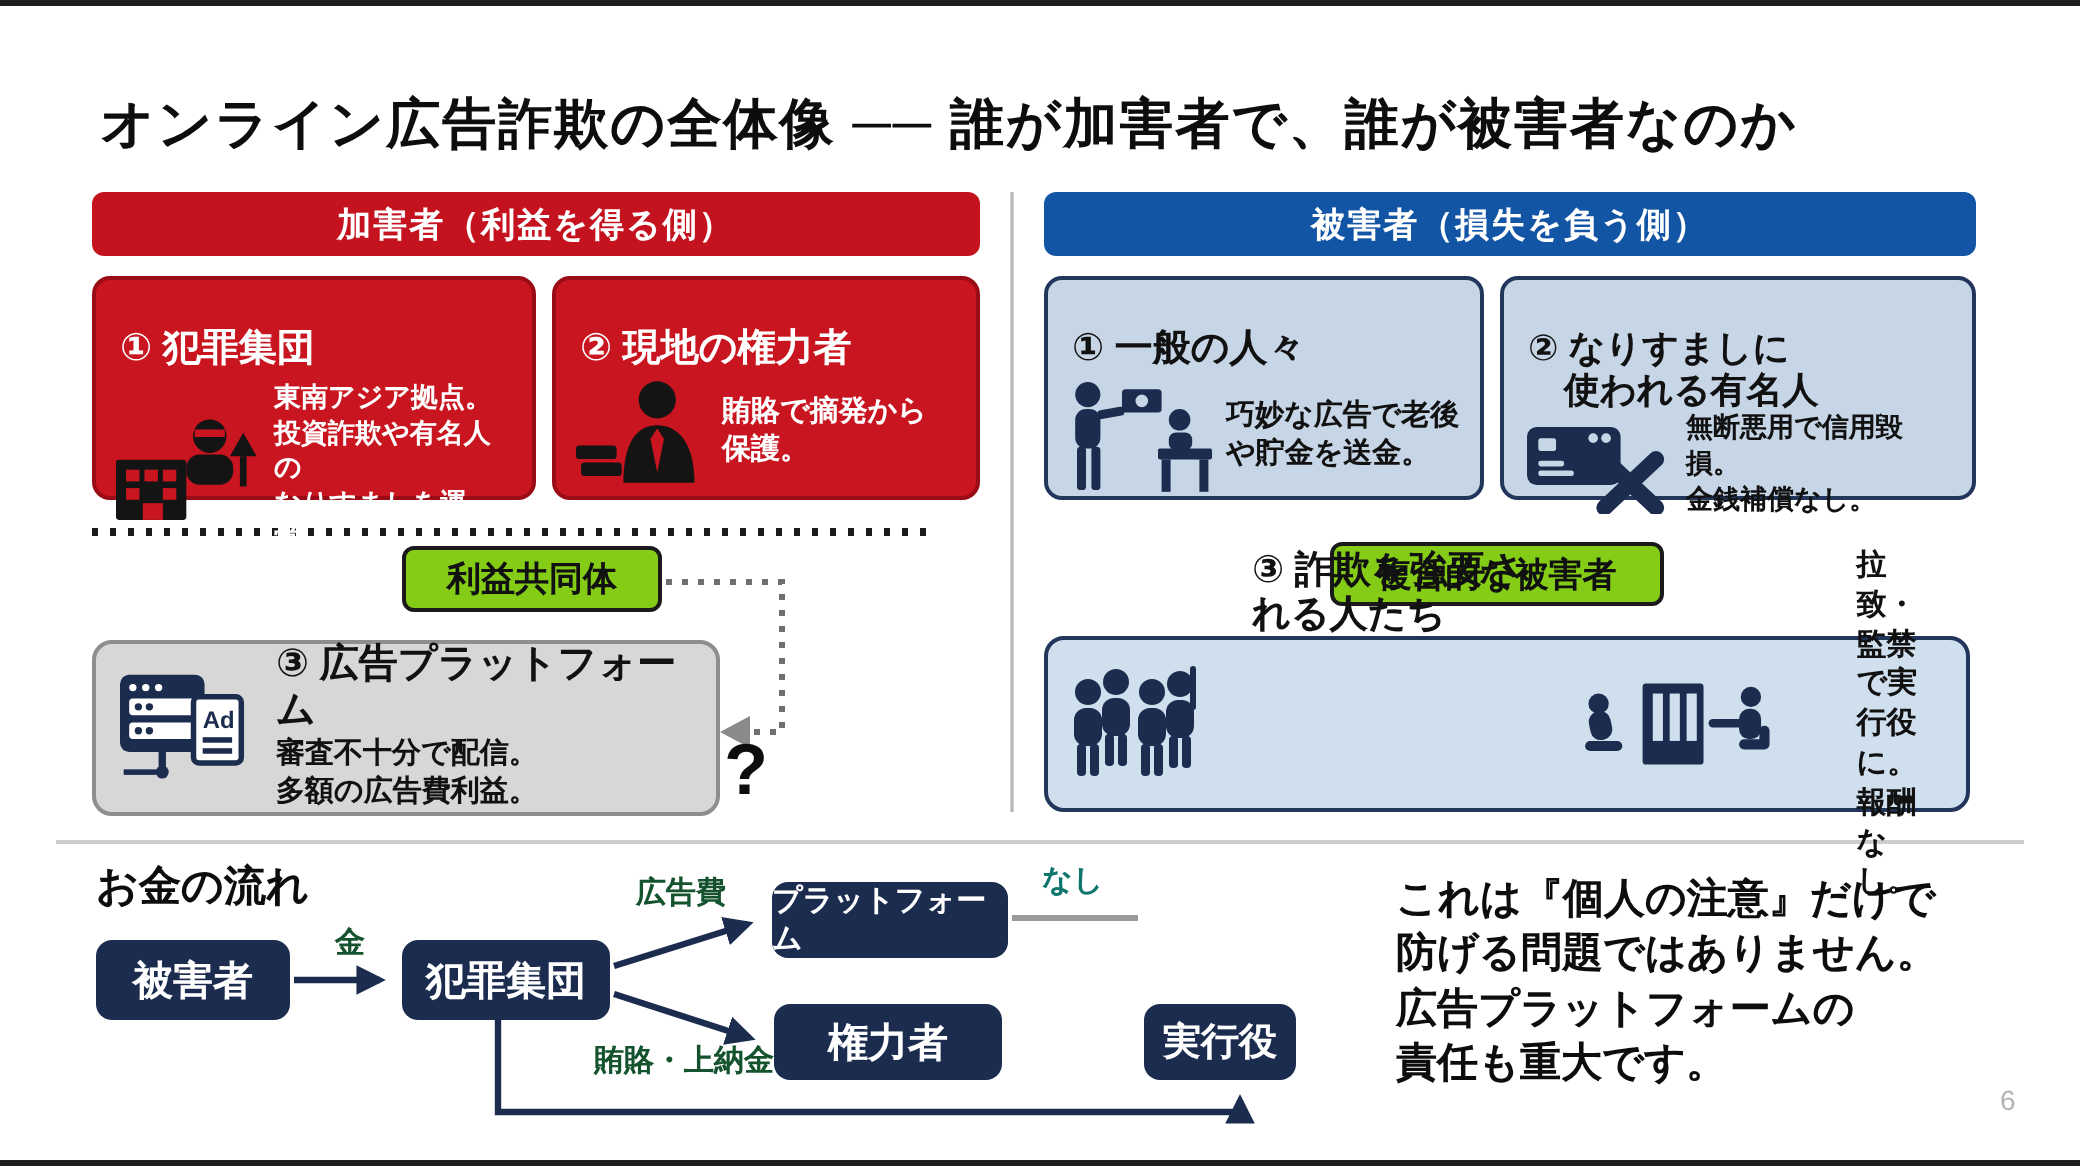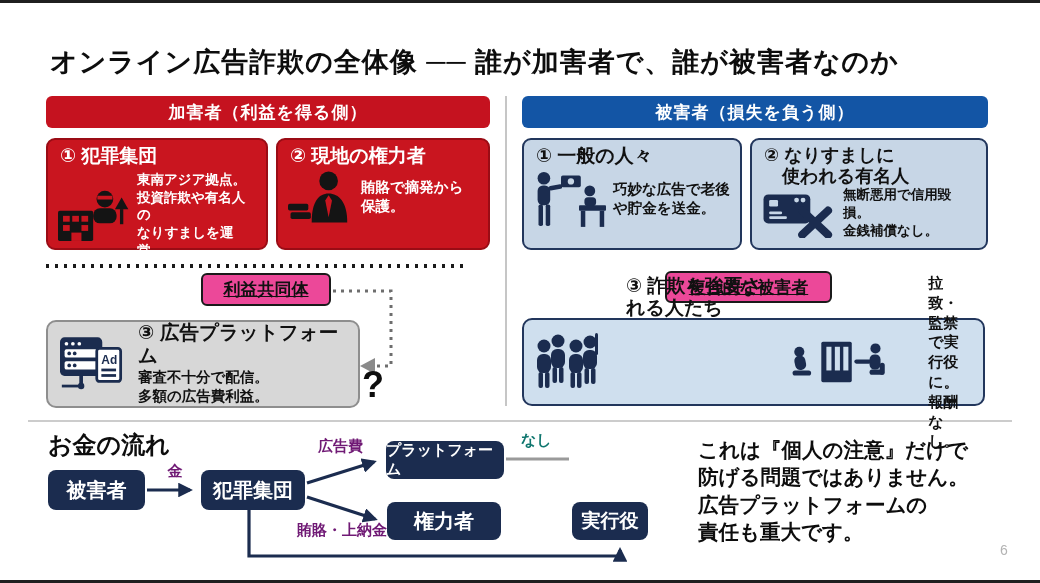--- a/index.html
+++ b/index.html
@@ -21,30 +21,30 @@
     font-size:17px;font-weight:800;display:flex;align-items:center;justify-content:center;
     letter-spacing:1px;
   }
   .hdr-perp{left:46px;top:96px;width:444px;background:#c5121f;}
   .hdr-vict{left:522px;top:96px;width:466px;background:#1355a5;}
 
   .info-box{position:absolute;border-radius:9px;box-sizing:border-box;}
   .red-box{background:#c9151f;border:2px solid #9a0c15;color:#fff;}
   .blue-box{background:#c7d6e6;border:2px solid #22365c;color:#111;}
 
-  .box-title{font-size:19px;font-weight:800;padding:5px 12px 1px 12px;white-space:pre-line;line-height:1.15;}
+  .box-title{font-size:19px;font-weight:800;padding:24px 12px 1px 12px;white-space:pre-line;line-height:1.15;}
   .box-title.small{font-size:18px;}
   .box-content{display:flex;align-items:center;gap:7px;padding:3px 8px 4px 10px;}
   .desc{font-size:13.5px;font-weight:800;line-height:1.32;white-space:pre-line;}
   .desc.md{font-size:14.5px;}
 
   .tag-label{
-    position:absolute;background:#ec4899;border:2.5px solid #1a1a1a;border-radius:6px;
+    position:absolute;background:#84cc16;border:2.5px solid #1a1a1a;border-radius:6px;
     display:flex;align-items:center;justify-content:center;
-    font-size:17px;font-weight:800;box-sizing:border-box;text-decoration:underline;
+    font-size:17px;font-weight:800;box-sizing:border-box;
   }
 
   .platform-box{
     position:absolute;left:46px;top:320px;width:314px;height:88px;border-radius:10px;
     background:#d7d7d7;border:2px solid #8e8e8e;box-sizing:border-box;
     display:flex;align-items:center;gap:10px;padding:6px 8px 6px 12px;
   }
   .platform-text .box-title{padding:0 0 2px 0;font-size:19.5px;}
   .platform-text .desc{color:#111;font-size:14.5px;}
 
@@ -53,33 +53,33 @@
     background:#cfdfee;border:2px solid #22365c;box-sizing:border-box;
     display:flex;align-items:center;gap:10px;padding:4px 10px 4px 12px;
   }
   .forced-right{flex:1;display:flex;}
   .forced-right .box-title{padding:2px 0 2px 14px;}
   .forced-bottom{display:flex;align-items:center;gap:14px;padding-left:6px;}
   .forced-bottom .desc{font-size:15px;}
 
   .qmark{position:absolute;left:362px;top:364px;font-size:36px;font-weight:900;color:#0d0d0d;}
 
-  .flow-heading{position:absolute;left:48px;top:429px;font-size:24px;font-weight:800;color:#0d0d0d;}
+  .flow-heading{position:absolute;left:48px;top:429px;font-size:21px;font-weight:800;color:#0d0d0d;}
   .flow-node{
     position:absolute;background:#1b2c4f;border-radius:8px;color:#fff;font-weight:800;
     display:flex;align-items:center;justify-content:center;box-sizing:border-box;
   }
   .n-victim{left:48px;top:470px;width:97px;height:40px;font-size:20px;}
   .n-criminal{left:201px;top:470px;width:104px;height:40px;font-size:20px;}
   .n-platform{left:386px;top:441px;width:118px;height:38px;font-size:15px;}
   .n-power{left:387px;top:502px;width:114px;height:38px;font-size:20px;}
   .n-celebrity{left:572px;top:441px;width:100px;height:38px;font-size:19px;}
   .n-executor{left:572px;top:502px;width:76px;height:38px;font-size:19px;}
 
-  .edge-label{position:absolute;font-size:15px;font-weight:800;color:#701a75;white-space:nowrap;}
+  .edge-label{position:absolute;font-size:15px;font-weight:800;color:#14532d;white-space:nowrap;}
   .lbl-money{left:152px;top:462px;width:46px;text-align:center;}
   .lbl-adfee{left:318px;top:437px;}
   .lbl-bribe{left:297px;top:521px;}
   .lbl-none{left:521px;top:431px;color:#0f766e;}
 
   .conclusion{
     position:absolute;left:698px;top:436px;width:302px;
     font-size:20.5px;font-weight:800;line-height:1.33;white-space:pre-line;color:#0d0d0d;
   }
   .page-num{position:absolute;left:1000px;top:542px;font-size:14px;color:#b3b3b3;}

